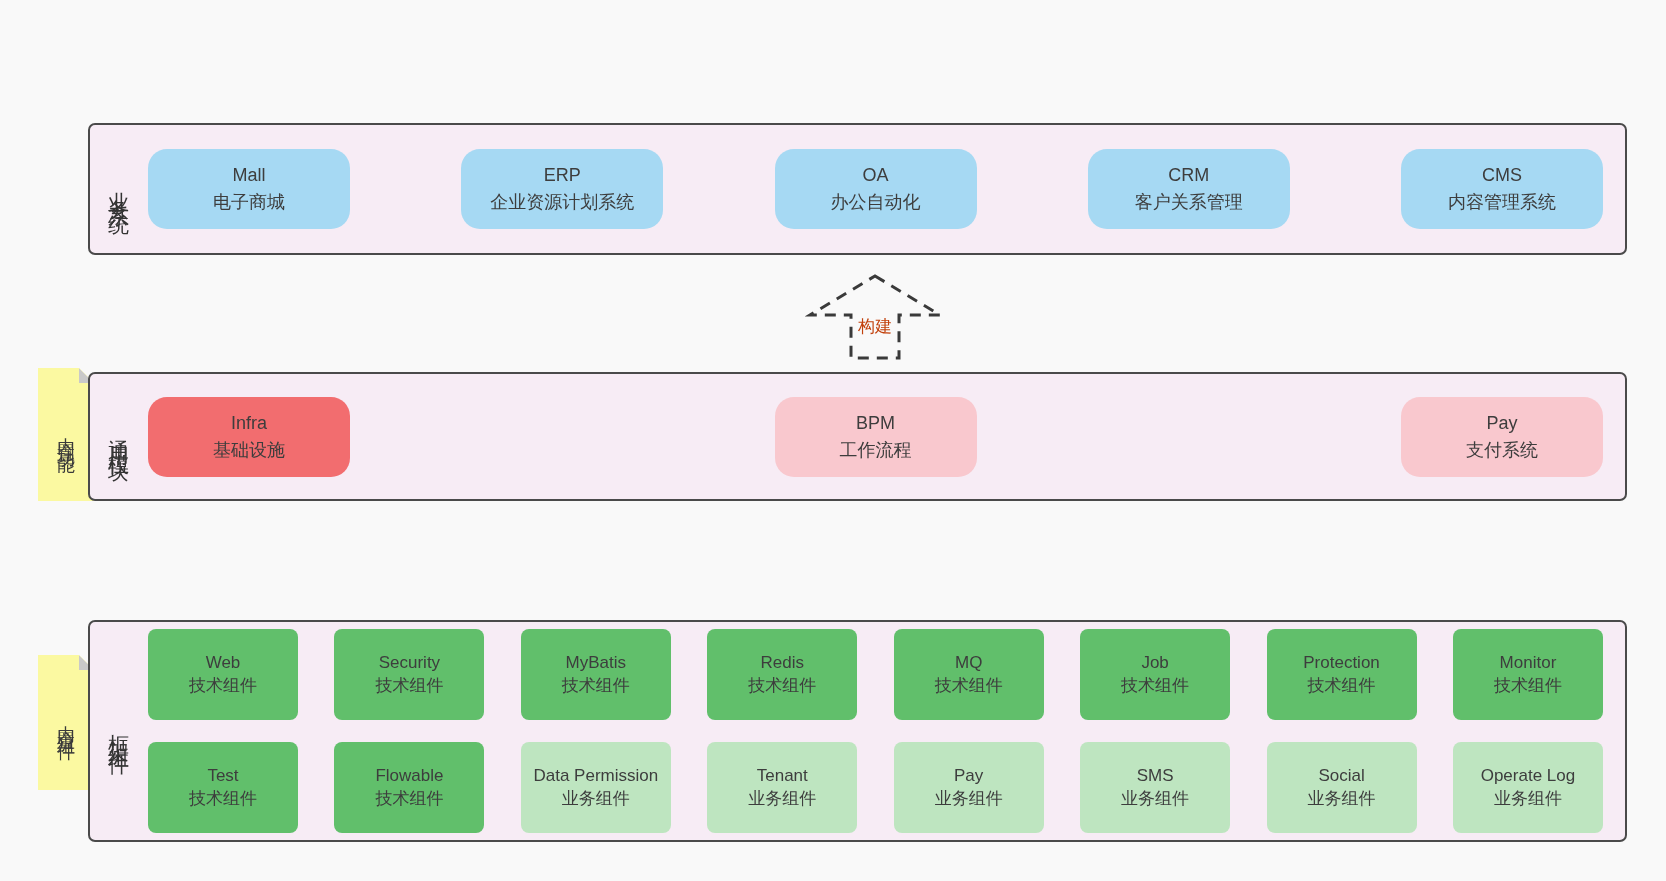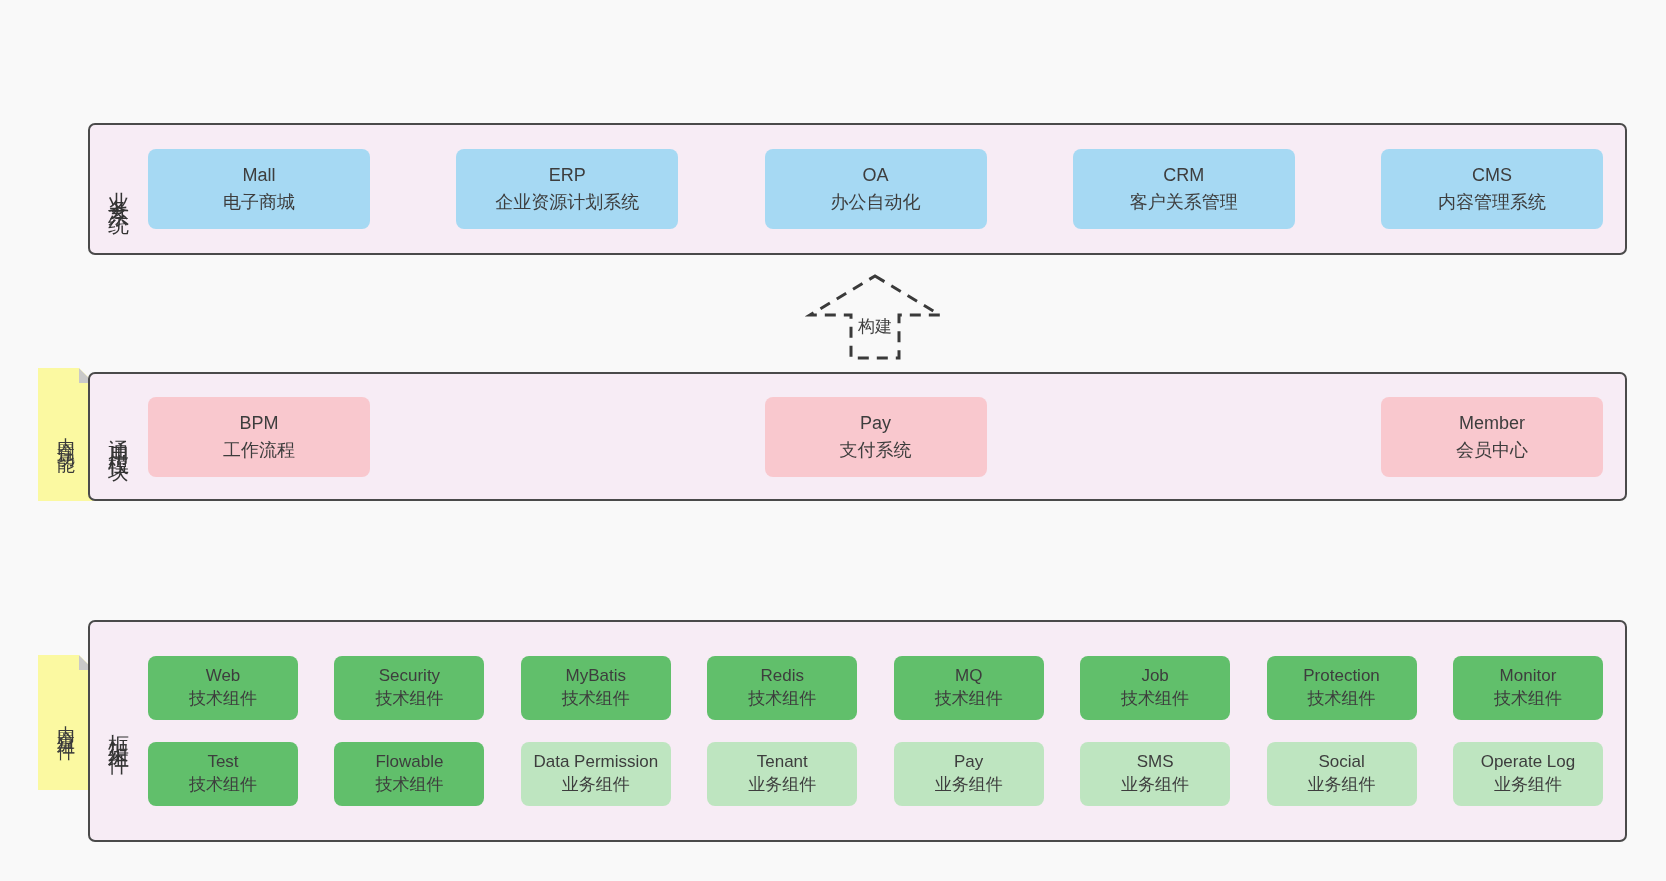--- a/index.html
+++ b/index.html
@@ -31,22 +31,22 @@
   }
   .boxes-area{flex:1;display:flex;flex-direction:column;justify-content:center;gap:22px;padding-right:22px;}
   .boxes{display:flex;justify-content:space-between;align-items:center;}
 
   
   .box{
     border-radius:8px;
     display:flex;flex-direction:column;align-items:center;justify-content:center;
     text-align:center;line-height:1.5;font-size:18px;color:var(--text);
   }
-  .band-6 .box{width:222px;height:80px;}
-  .band-8 .box{width:150px;height:64px;font-size:17px;line-height:1.35;padding:2px;}
+  .band-6 .box{width:202px;height:80px;border-radius:19px;}
+  .band-8 .box{width:150px;height:91px;font-size:17px;line-height:1.35;padding:2px;}
   .box.blue{background:var(--blue);}
   .box.red{background:var(--red);}
   .box.pink{background:var(--pink);}
   .box.green{background:var(--green);}
   .box.green-light{background:var(--green-light);}
 
   
   .sticky{
     position:absolute;left:38px;width:56px;z-index:1;
     background:var(--sticky-yellow);
@@ -61,21 +61,21 @@
   .sticky-text{
     writing-mode:vertical-rl;text-orientation:upright;
     font-size:18px;letter-spacing:6px;color:#3a3a3a;line-height:1;
   }
 
   
   .arrow{position:absolute;width:140px;height:88px;z-index:1;}
   .arrow svg{display:block;}
   .arrow-label{
     position:absolute;left:50%;top:53px;transform:translate(-50%,-50%);
-    background:var(--page-bg);padding:1px 3px;font-size:17px;color:#404040;white-space:nowrap;
+    background:var(--page-bg);padding:1px 3px;font-size:17px;color:#c2410c;white-space:nowrap;
   }
 </style>
 </head>
 <body>
 
 <div class="stage">
 
   <div class="sticky" style="top:368px;height:133px">
     <div class="fold"></div>
     <div class="sticky-text">内置功能</div>
@@ -118,32 +118,32 @@
     <svg width="140" height="88" viewBox="0 0 140 88">
       <polygon points="70,3 135,42 94,42 94,85 46,85 46,42 5,42" fill="none" stroke="#3a3a3a" stroke-width="3" stroke-dasharray="11 8"></polygon>
     </svg>
     <span class="arrow-label">构建</span>
   </div>
 
   <section class="band band-6" style="top:372px;height:129px">
     <div class="band-label">通用模块</div>
     <div class="boxes-area">
       <div class="boxes">
+        <div class="box red">
+          <div>Infra</div>
+          <div>基础设施</div>
+        </div>
         <div class="box pink">
           <div>BPM</div>
           <div>工作流程</div>
         </div>
         <div class="box pink">
           <div>Pay</div>
           <div>支付系统</div>
         </div>
-        <div class="box pink">
-          <div>Member</div>
-          <div>会员中心</div>
-        </div>
       </div>
     </div>
   </section>
 
 
   <section class="band band-8" style="top:620px;height:222px">
     <div class="band-label">框架组件</div>
     <div class="boxes-area">
       <div class="boxes">
         <div class="box green">

